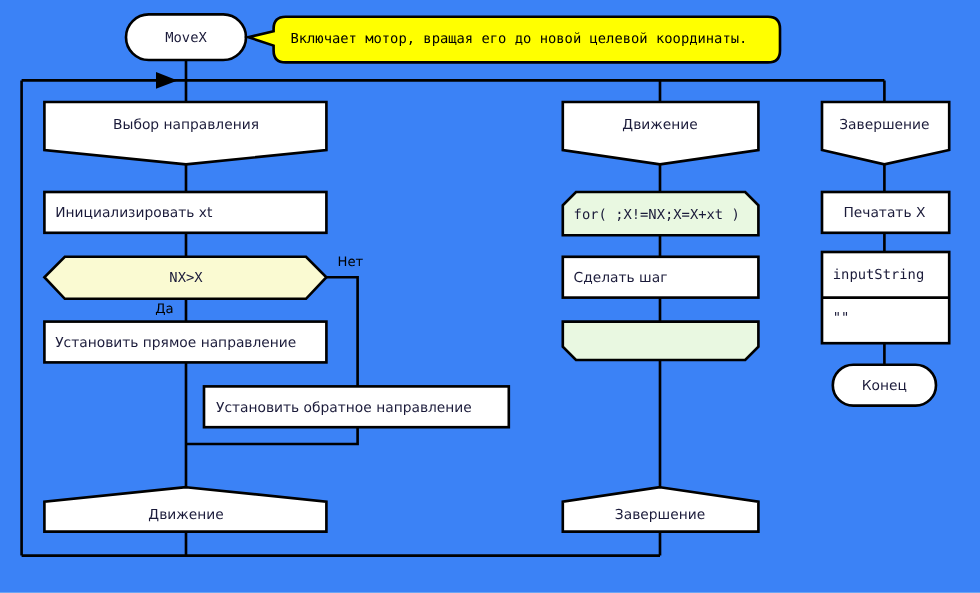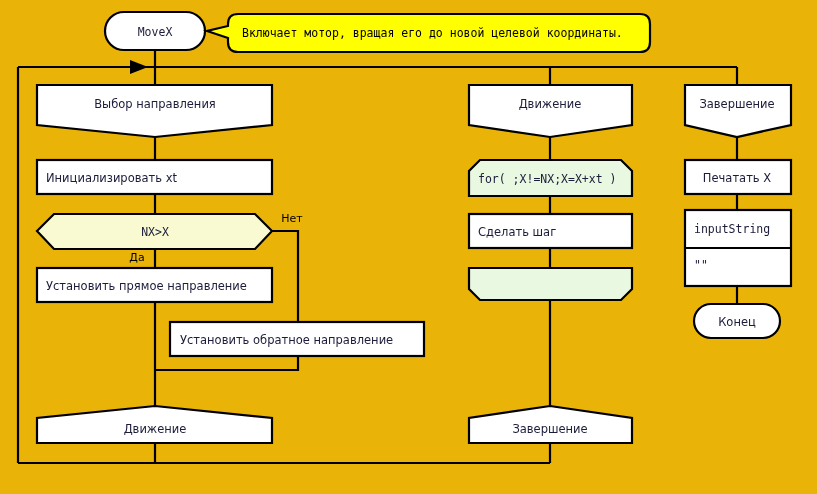--- a/index.html
+++ b/index.html
@@ -10,21 +10,21 @@
   body {
     width: 817px;
     height: 494px;
     overflow: hidden;
     font-family: "DejaVu Sans", sans-serif;
   }
   #diagram {
     position: relative;
     width: 817px;
     height: 494px;
-    background: #eab308;
+    background: #3b82f6;
   }
   svg.flow {
     position: absolute;
     left: 0;
     top: 0;
     width: 817px;
     height: 494px;
     display: block;
   }
   .shape-fill-white  { fill: #ffffff; }

